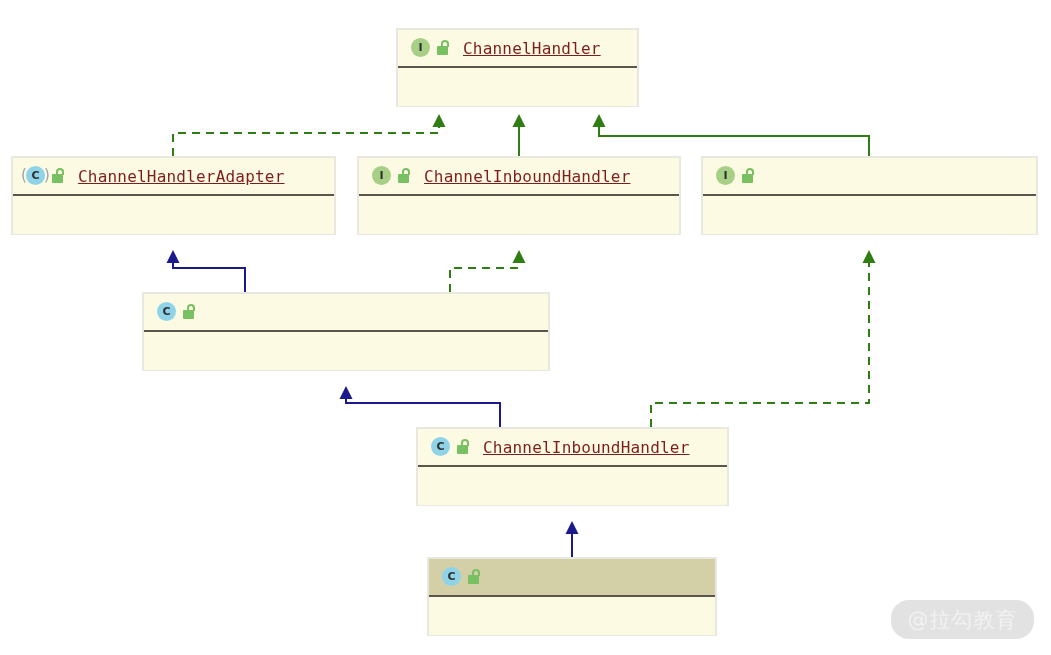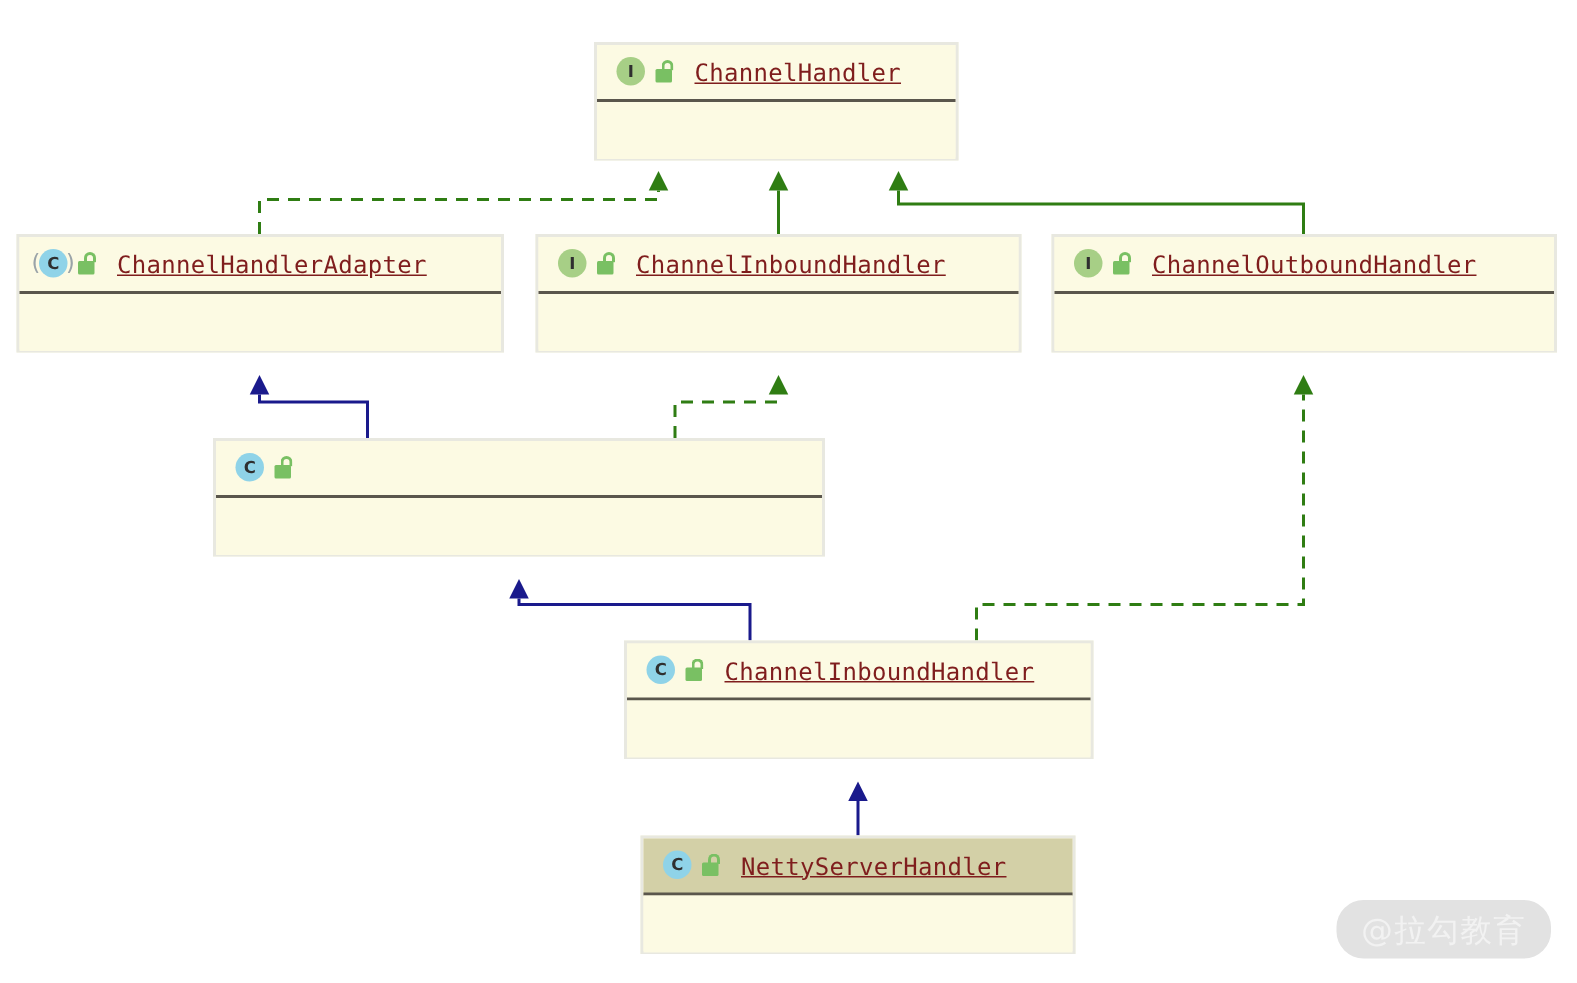--- a/index.html
+++ b/index.html
@@ -223,21 +223,20 @@
       </div>
       <div class="node" style="left: 701px; top: 156px; width: 337px; height: 79px;">
         <div class="node-header">
           <span class="icon type-icon iface">
             <span class="disc">I</span>
           </span>
           <span class="icon lock-icon">
             <span class="shackle"></span>
             <span class="body"></span>
           </span>
-          <span class="node-title">ChannelOutboundHandler</span>
         </div>
         <div class="node-body"></div>
       </div>
       <div class="node" style="left: 142px; top: 292px; width: 408px; height: 79px;">
         <div class="node-header">
           <span class="icon type-icon klass">
             <span class="disc">C</span>
           </span>
           <span class="icon lock-icon">
             <span class="shackle"></span>
@@ -261,21 +260,20 @@
       </div>
       <div class="node selected" style="left: 427px; top: 557px; width: 290px; height: 79px;">
         <div class="node-header">
           <span class="icon type-icon klass">
             <span class="disc">C</span>
           </span>
           <span class="icon lock-icon">
             <span class="shackle"></span>
             <span class="body"></span>
           </span>
-          <span class="node-title">NettyServerHandler</span>
         </div>
         <div class="node-body"></div>
       </div>
     </div>
 
   <div class="watermark" style="left: 891px; top: 600px; width: 143px; height: 39px;">@拉勾教育</div>
 
 </div>
 
 </body></html>

